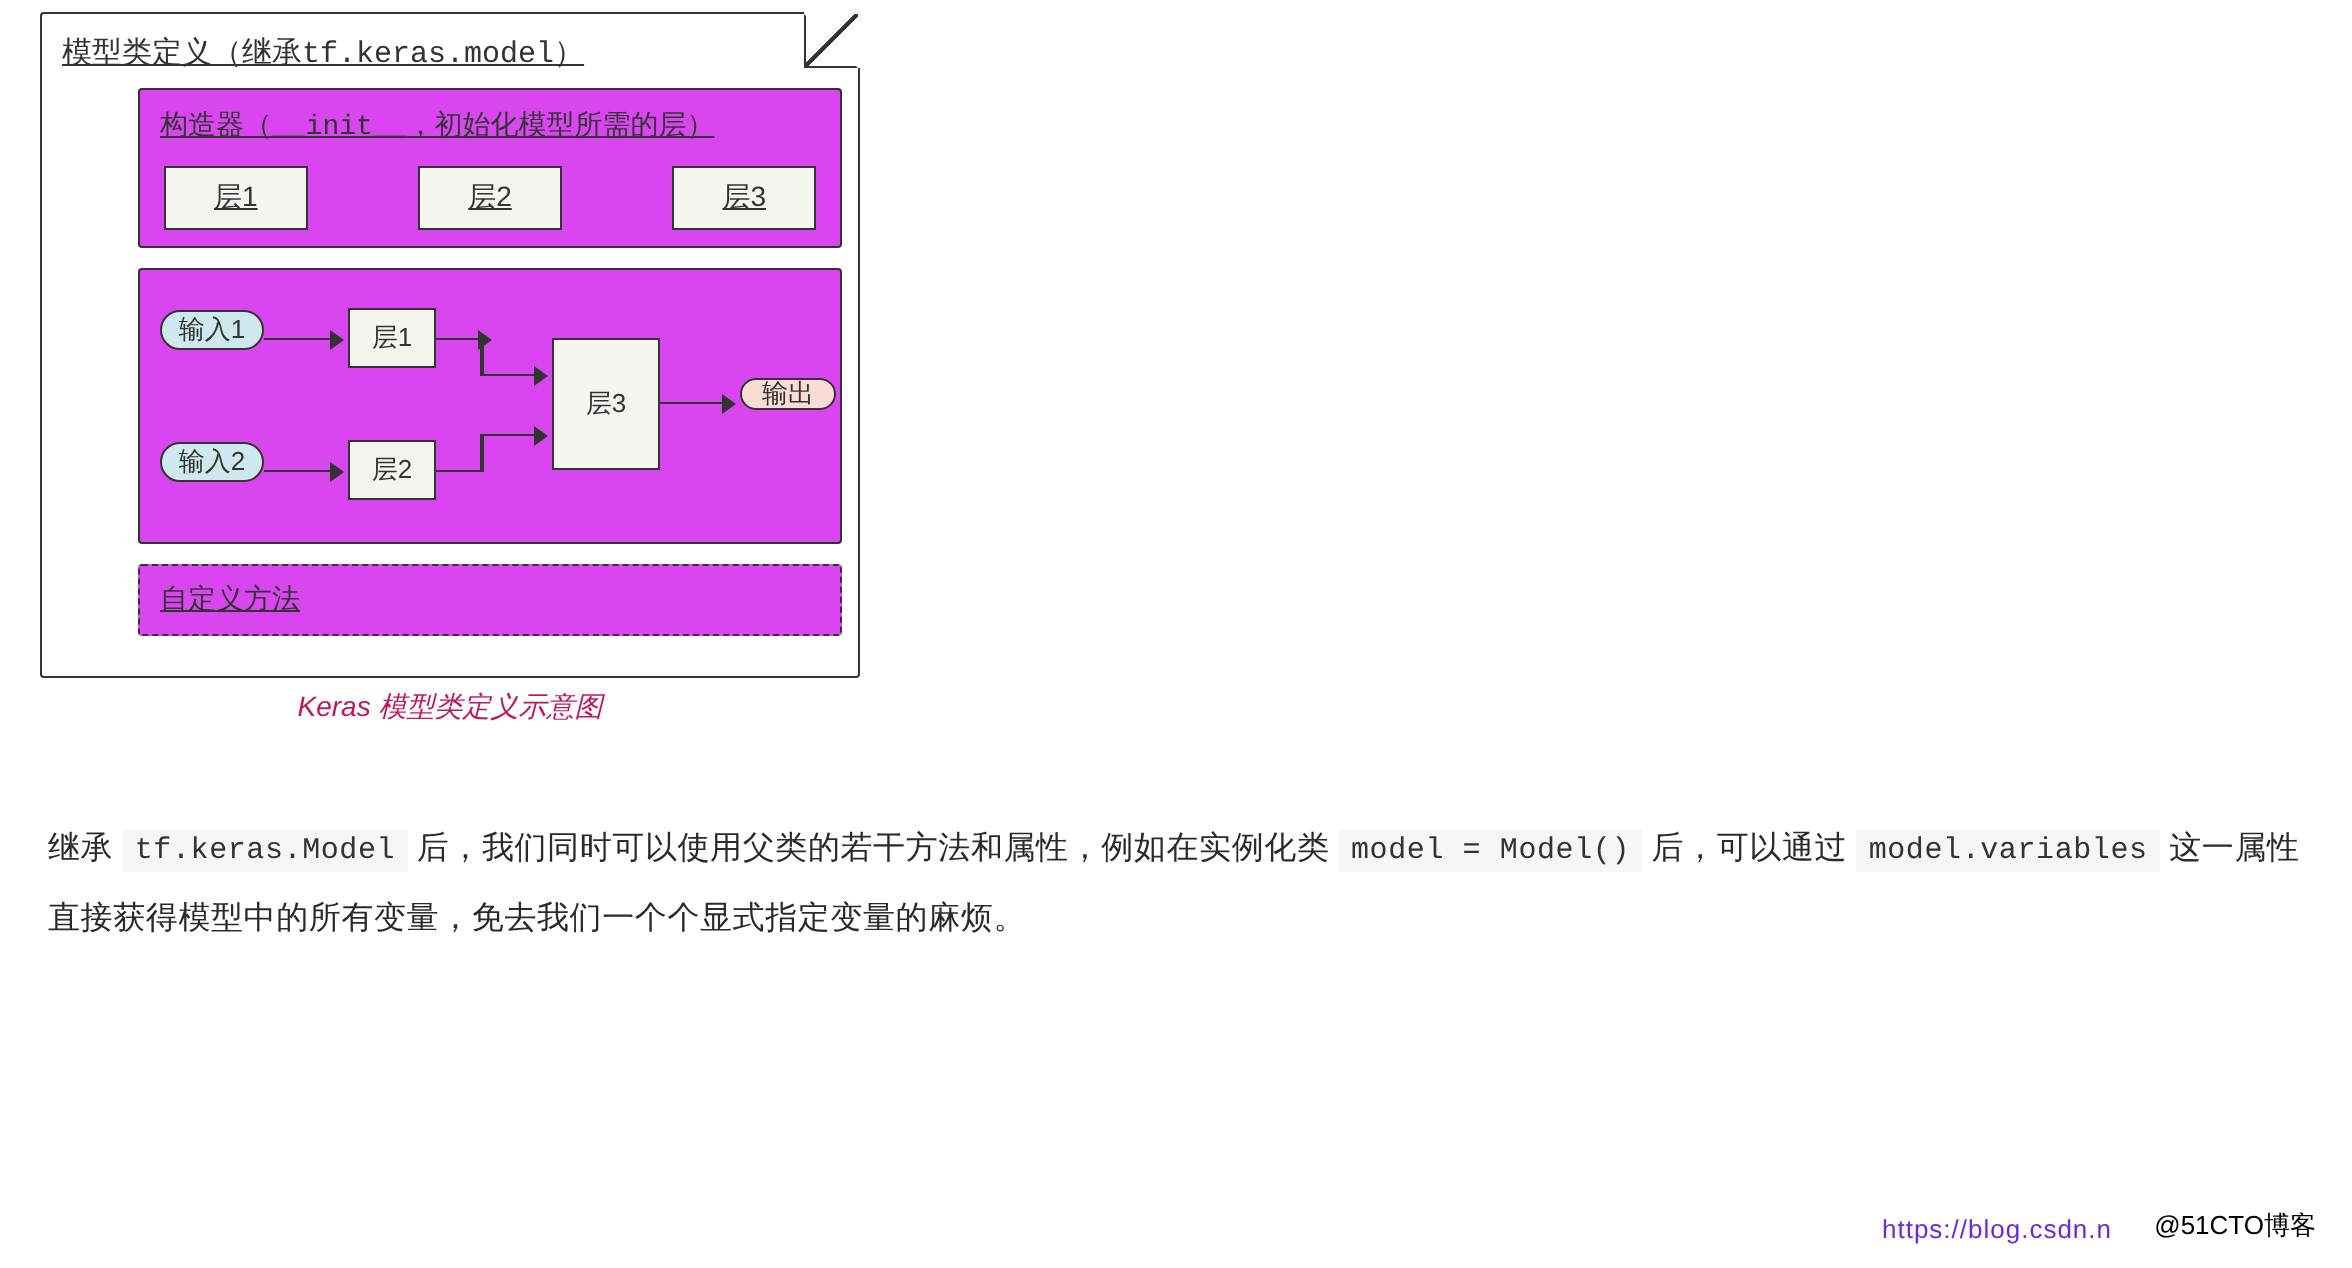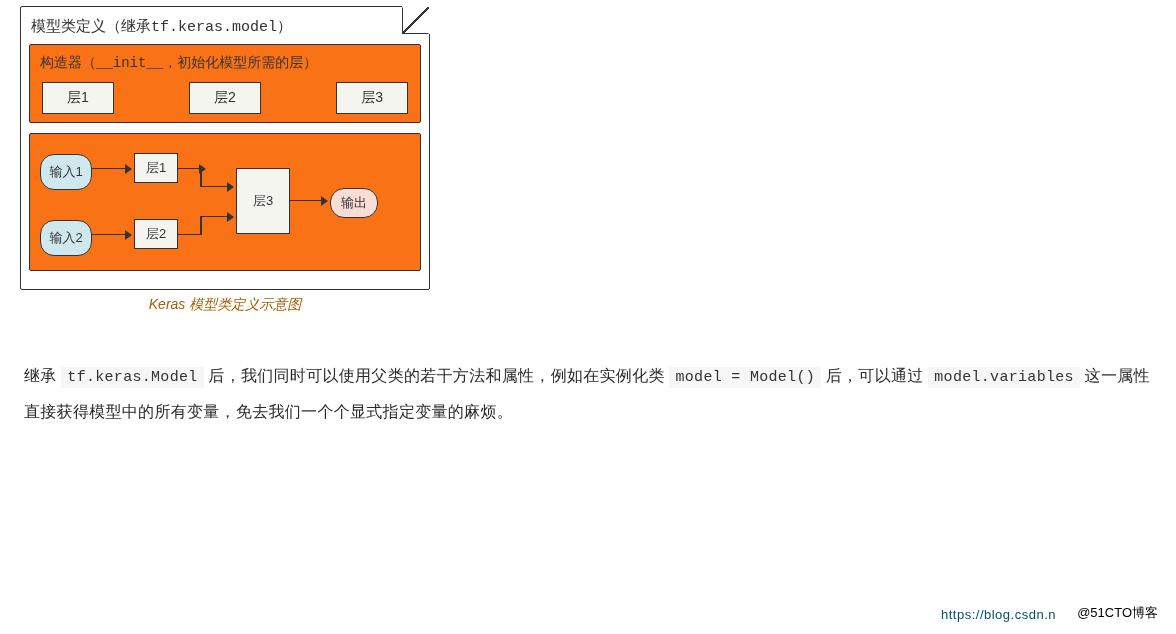--- a/index.html
+++ b/index.html
@@ -12,23 +12,24 @@
       background: #fff;
       position: relative;
     }
     .diagram-wrap {
       width: 410px;
       margin: 6px 0 0 20px;
     }
     .outer-box {
       border: 1.5px solid #333;
       border-radius: 2px;
-      padding: 6px 8px 8px 8px;
+      padding: 6px 8px 20px 8px;
       position: relative;
       background: #fff;
+      text-decoration: underline;
     }
     .fold-corner {
       position: absolute;
       top: -1px;
       right: -1px;
       width: 28px;
       height: 28px;
       background: linear-gradient(135deg, transparent 0, transparent 47%, #333 47%, #333 52%, #fff 52%);
       border-top: 1.5px solid #fff;
       border-right: 1.5px solid #fff;
@@ -44,21 +45,22 @@
     .outer-title {
       font-size: 15px;
       padding: 4px 4px 8px 2px;
     }
     .mono { font-family: "Courier New", monospace; }
     .section {
       border: 1.5px solid #333;
       border-radius: 2px;
       margin-bottom: 10px;
       padding: 8px 10px;
-      background: #f97316;
+      background: #d946ef;
+      margin-left: 40px;
     }
     .section.dashed {
       border-style: dashed;
       margin-bottom: 0;
     }
     .section-label {
       font-size: 14px;
       margin-bottom: 8px;
       line-height: 1.4;
     }
@@ -84,26 +86,26 @@
       border: 1.5px solid #333;
       font-size: 13px;
       display: flex;
       align-items: center;
       justify-content: center;
       background: #f5f5f0;
     }
     .input-node {
       border-radius: 14px;
       background: #cfe8ed;
-      width: 52px; height: 36px;
+      width: 52px; height: 20px;
     }
     .output-node {
       border-radius: 14px;
       background: #fadcd7;
-      width: 48px; height: 30px;
+      width: 48px; height: 16px;
     }
     .l-node { width: 44px; height: 30px; }
     .l3-node { width: 54px; height: 66px; }
     .arrow {
       position: absolute;
       background: #333;
       height: 1.5px;
     }
     .arrow::after {
       content: "";
@@ -115,42 +117,42 @@
     }
     .vline {
       position: absolute;
       width: 1.5px;
       background: #333;
     }
     .caption {
       text-align: center;
       font-style: italic;
       font-size: 14px;
-      color: #a16207;
+      color: #be185d;
       margin-top: 6px;
     }
     .body-text {
       margin: 44px 12px 0 24px;
       font-size: 16px;
       line-height: 2.2;
       color: #2a2a2a;
       letter-spacing: 0.3px;
     }
     .code-inline {
       font-family: "Courier New", monospace;
       background: #f6f6f6;
       padding: 2px 6px;
       font-size: 15px;
       color: #333;
     }
     .watermark1 {
       position: absolute;
       bottom: 12px; right: 120px;
       font-size: 13px;
-      color: #0c4a6e;
+      color: #6d28d9;
       letter-spacing: 0.5px;
     }
     .watermark2 {
       position: absolute;
       bottom: 12px; right: 18px;
       font-size: 13px;
       color: #000000;
     }
   </style>
 </head>
@@ -196,20 +198,23 @@
         <div class="arrow" style="left:160px;top:44px;width:28px"></div>
 
         <div style="position:absolute;left:138px;top:92px;width:22px;height:1.5px;background:#333"></div>
         <div class="vline" style="left:160px;top:74px;height:19px"></div>
         <div class="arrow" style="left:160px;top:74px;width:28px"></div>
 
         <div class="arrow" style="left:250px;top:58px;width:32px"></div>
       </div>
     </div>
 
+    <div class="section dashed">
+      <span>自定义方法</span>
+    </div>
   </div>
   <div class="caption">Keras 模型类定义示意图</div>
 </div>
 
 <div class="body-text">
   <span>继承 </span><span class="code-inline">tf.keras.Model</span><span> 后，我们同时可以使用父类的若干方法和属性，例如在实例化类 </span><span class="code-inline">model = Model()</span><span> 后，可以通过 </span><span class="code-inline">model.variables</span><span> 这一属性直接获得模型中的所有变量，免去我们一个个显式指定变量的麻烦。</span>
 </div>
 
 <div class="watermark1">https://blog.csdn.n</div>
 <div class="watermark2">@51CTO博客</div>

